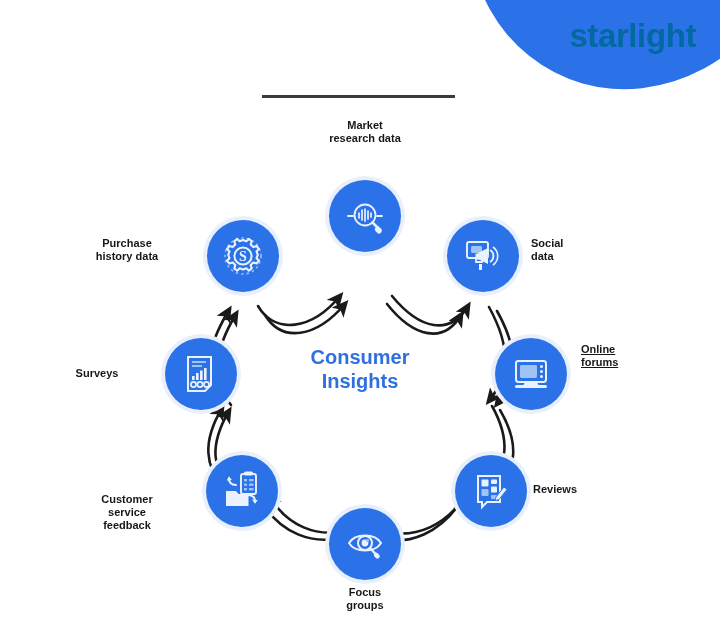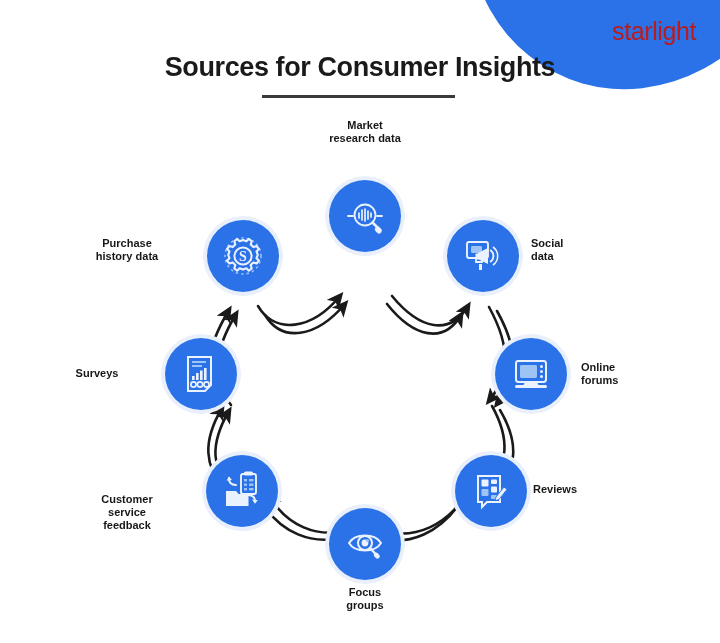--- a/index.html
+++ b/index.html
@@ -17,22 +17,22 @@
     position:absolute;top:-92px;right:-78px;
     width:320px;height:180px;
     background:#2b72e8;
     border-radius:0 0 60% 55% / 0 0 100% 100%;
     transform:rotate(-7deg);
     z-index:1;
   }
   .brand-wordmark{
     position:absolute;top:17px;right:24px;
     z-index:3;
-    color:#b91c1c;
-    font-size:25px;font-weight:normal;
+    color:#0369a1;
+    font-size:33px;font-weight:bold;
     letter-spacing:-0.4px;
   }
 
   
   .title{
     position:absolute;top:52px;left:0;width:720px;
     text-align:center;
     font-size:27px;font-weight:bold;
     color:#1a1a1a;
     letter-spacing:-0.4px;
@@ -80,21 +80,20 @@
   }
 </style>
 </head>
 <body>
 
 <div id="stage">
 
   <div class="brand-blob"></div>
   <div class="brand-wordmark">starlight</div>
 
-  <div class="title">Sources for Consumer Insights</div>
   <div class="title-rule"></div>
 
   <div class="diagram">
 
     <svg class="arrows" viewBox="0 0 720 643">
       <defs>
         <marker id="ah" markerWidth="7" markerHeight="7" refX="4.4" refY="3" orient="auto">
           <path d="M0,0 L6.4,3 L0,6 L1.6,3 Z" fill="#1a1a1a"></path>
         </marker>
       </defs>
@@ -173,21 +172,21 @@
           <rect x="9" y="11" width="17" height="13" rx="1.4" fill="#9dc4f5"></rect>
           <g fill="#eaf2ff">
             <circle cx="30.5" cy="12.5" r="1.5"></circle>
             <circle cx="30.5" cy="17.5" r="1.5"></circle>
             <circle cx="30.5" cy="22.5" r="1.5"></circle>
           </g>
           <path d="M14,28 h12 l2,4 h-16 z" fill="#eaf2ff"></path>
           <rect x="4" y="31" width="32" height="3" rx="1.5" fill="#eaf2ff"></rect>
         </svg>
       </div>
-      <div class="node-label lbl-right" style="left:581px;top:361px;width:132px;">Online
+      <div class="node-label lbl-right" style="left:581px;top:343px;width:132px;text-decoration:underline;">Online
 forums</div>
     </div>
 
     <div class="node">
       <div class="node-circle" style="left:455px;top:455px;">
         <svg width="40" height="40" viewBox="0 0 40 40">
           <path d="M7,5 h22 v26 h-13 l-5,5 v-5 h-4 z" fill="none" stroke="#eaf2ff" stroke-width="2"></path>
           <g fill="#eaf2ff">
             <rect x="10.5" y="8.5" width="7" height="7" rx="1"></rect>
             <rect x="20" y="8.5" width="6" height="4.5" rx="1"></rect>
@@ -275,14 +274,16 @@
           </g>
           <path d="M21,5 l3.4,1.3 2.4,-2.4 2.9,2.3 -1,3.3 2.6,2.6 3.3,-1 2.3,2.9 -2.4,2.4 1.3,3.4 -1.3,3.4 2.4,2.4 -2.3,2.9 -3.3,-1 -2.6,2.6 1,3.3 -2.9,2.3 -2.4,-2.4 -3.4,1.3 -3.4,-1.3 -2.4,2.4 -2.9,-2.3 1,-3.3 -2.6,-2.6 -3.3,1 -2.3,-2.9 2.4,-2.4 -1.3,-3.4 1.3,-3.4 -2.4,-2.4 2.3,-2.9 3.3,1 2.6,-2.6 -1,-3.3 2.9,-2.3 2.4,2.4 z" fill="none" stroke="#eaf2ff" stroke-width="2.1" stroke-linejoin="round"></path>
           <circle cx="21" cy="21" r="8.6" fill="none" stroke="#eaf2ff" stroke-width="2"></circle>
           <text x="21" y="26" text-anchor="middle" font-family="Liberation Serif, serif" font-size="14" font-weight="bold" fill="#eaf2ff">S</text>
         </svg>
       </div>
       <div class="node-label lbl-left" style="left:58px;top:237px;width:138px;">Purchase
 history data</div>
     </div>
 
+    <div class="center-label">Consumer
+Insights</div>
   </div>
 </div>
 
 </body></html>

